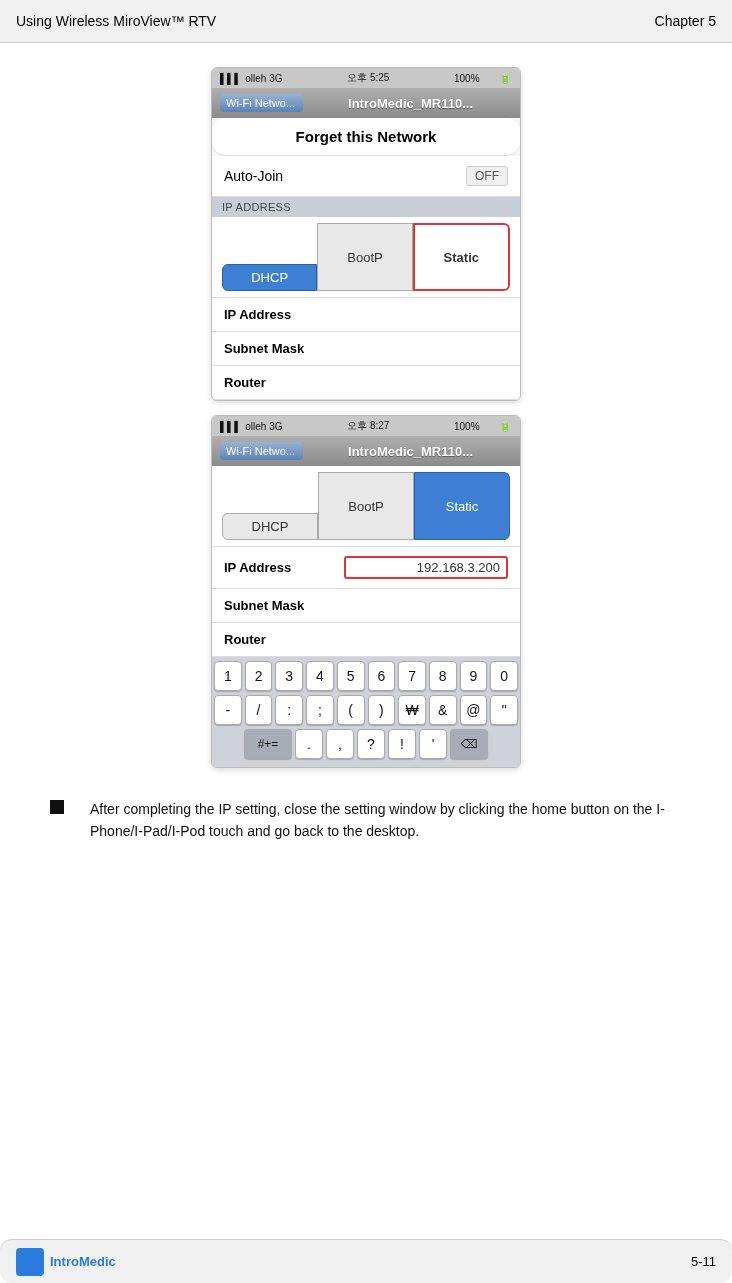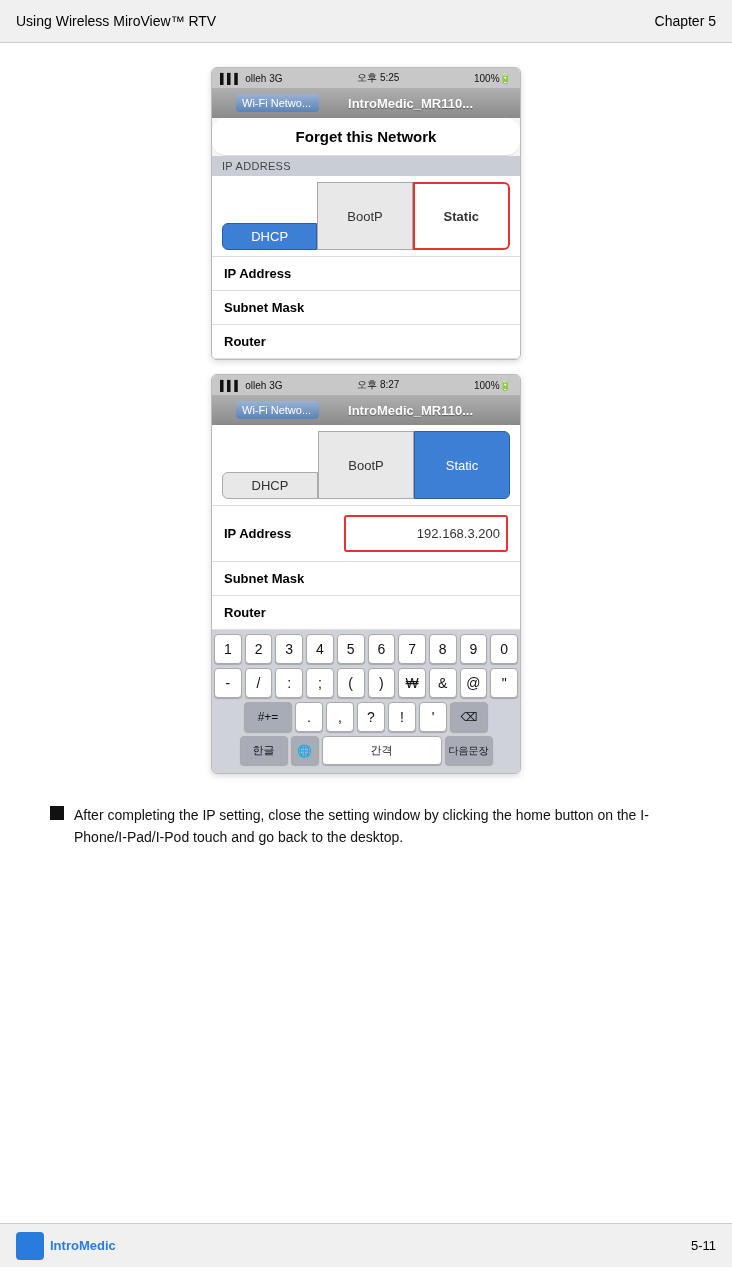--- a/index.html
+++ b/index.html
@@ -19,30 +19,31 @@
       justify-content: space-between;
       align-items: center;
       padding: 13px 16px;
       border-bottom: 1px solid #ccc;
       background: #f0f0f0;
     }
 
     
     .page-footer {
       position: absolute;
-      bottom: 16px;
+      bottom: 0;
       left: 0;
       right: 0;
       height: 44px;
       background: #f0f0f0;
       border-top: 1px solid #ccc;
       display: flex;
       align-items: center;
       justify-content: space-between;
       padding: 0 16px;
+      border-radius: 12px;
     }
     .footer-logo {
       display: flex;
       align-items: center;
       gap: 6px;
     }
     .footer-logo-icon {
       width: 28px;
       height: 28px;
       background: #2a7bde;
@@ -71,28 +72,28 @@
     .status-bar {
       background: #c8c8c8;
       display: flex;
       align-items: center;
       justify-content: space-between;
       padding: 3px 8px;
       font-size: 10px;
       color: #111;
     }
     .status-bar-left { display: flex; align-items: center; gap: 4px; }
-    .status-bar-right { display: flex; gap: 0; }
+    .status-bar-right { display: flex; gap: 20px; }
 
     
     .nav-bar {
       background: linear-gradient(to bottom, #b0b0b0, #8a8a8a);
       display: flex;
       align-items: center;
-      padding: 6px 24px;
+      padding: 6px 8px;
       gap: 6px;
     }
     .nav-back-btn {
       background: linear-gradient(to bottom, #9ab3d4, #5a82b8);
       color: #fff;
       font-size: 11px;
       padding: 3px 8px 3px 6px;
       border-radius: 4px;
       border: none;
       white-space: nowrap;
@@ -192,21 +193,21 @@
       flex-shrink: 0;
     }
     .field-value {
       flex: 1;
       text-align: right;
       font-size: 13px;
       color: #333;
     }
     .field-value.highlighted {
       border: 2px solid #e53333;
-      padding: 9px 6px;
+      padding: 2px 6px;
       border-radius: 3px;
     }
 
     
     .keyboard {
       background: #cfd2d8;
       padding: 4px 2px;
     }
     .keyboard-row {
       display: flex;
@@ -242,21 +243,21 @@
     }
     .key.backspace {
       max-width: 38px;
       min-width: 34px;
     }
 
     
     .bullet-section {
       display: flex;
       align-items: flex-start;
-      gap: 10px;
+      gap: 26px;
       padding: 16px 10px;
     }
     .bullet-square {
       width: 14px;
       height: 14px;
       background: #111;
       margin-top: 2px;
       flex-shrink: 0;
     }
     .bullet-text {
@@ -291,20 +292,24 @@
 
     <div class="nav-bar">
       <button class="nav-back-btn">Wi-Fi Netwo...</button>
       <span class="nav-title">IntroMedic_MR110...</span>
     </div>
 
     <div class="settings-row forget-row">
       <span class="forget-label">Forget this Network</span>
     </div>
 
+    <div class="settings-row">
+      <span class="settings-row-label">Auto-Join</span>
+      <span class="toggle-off">OFF</span>
+    </div>
 
     <div class="settings-section-header">
       <span>IP Address</span>
     </div>
 
     <div class="ip-mode-selector">
       <button class="ip-mode-btn active">DHCP</button>
       <button class="ip-mode-btn">BootP</button>
       <button class="ip-mode-btn highlighted">Static</button>
     </div>
@@ -391,26 +396,20 @@
       <div class="keyboard-row">
         <button class="key dark wide">#+=</button>
         <button class="key">.</button>
         <button class="key">,</button>
         <button class="key">?</button>
         <button class="key">!</button>
         <button class="key">'</button>
         <button class="key dark backspace">⌫</button>
       </div>
 
-      <div class="keyboard-row">
-        <button class="key dark wide" style="font-size:11px;">한글</button>
-        <button class="key dark">🌐</button>
-        <button class="key space" style="font-size:11px;">간격</button>
-        <button class="key dark wide" style="font-size:10px;">다음문장</button>
-      </div>
     </div>
 
   </div>
 
   <div class="bullet-section">
     <div class="bullet-square"></div>
     <p class="bullet-text">After completing the IP setting, close the setting window by clicking the home button on the I-Phone/I-Pad/I-Pod touch and go back to the desktop.</p>
   </div>
 
 </div>

